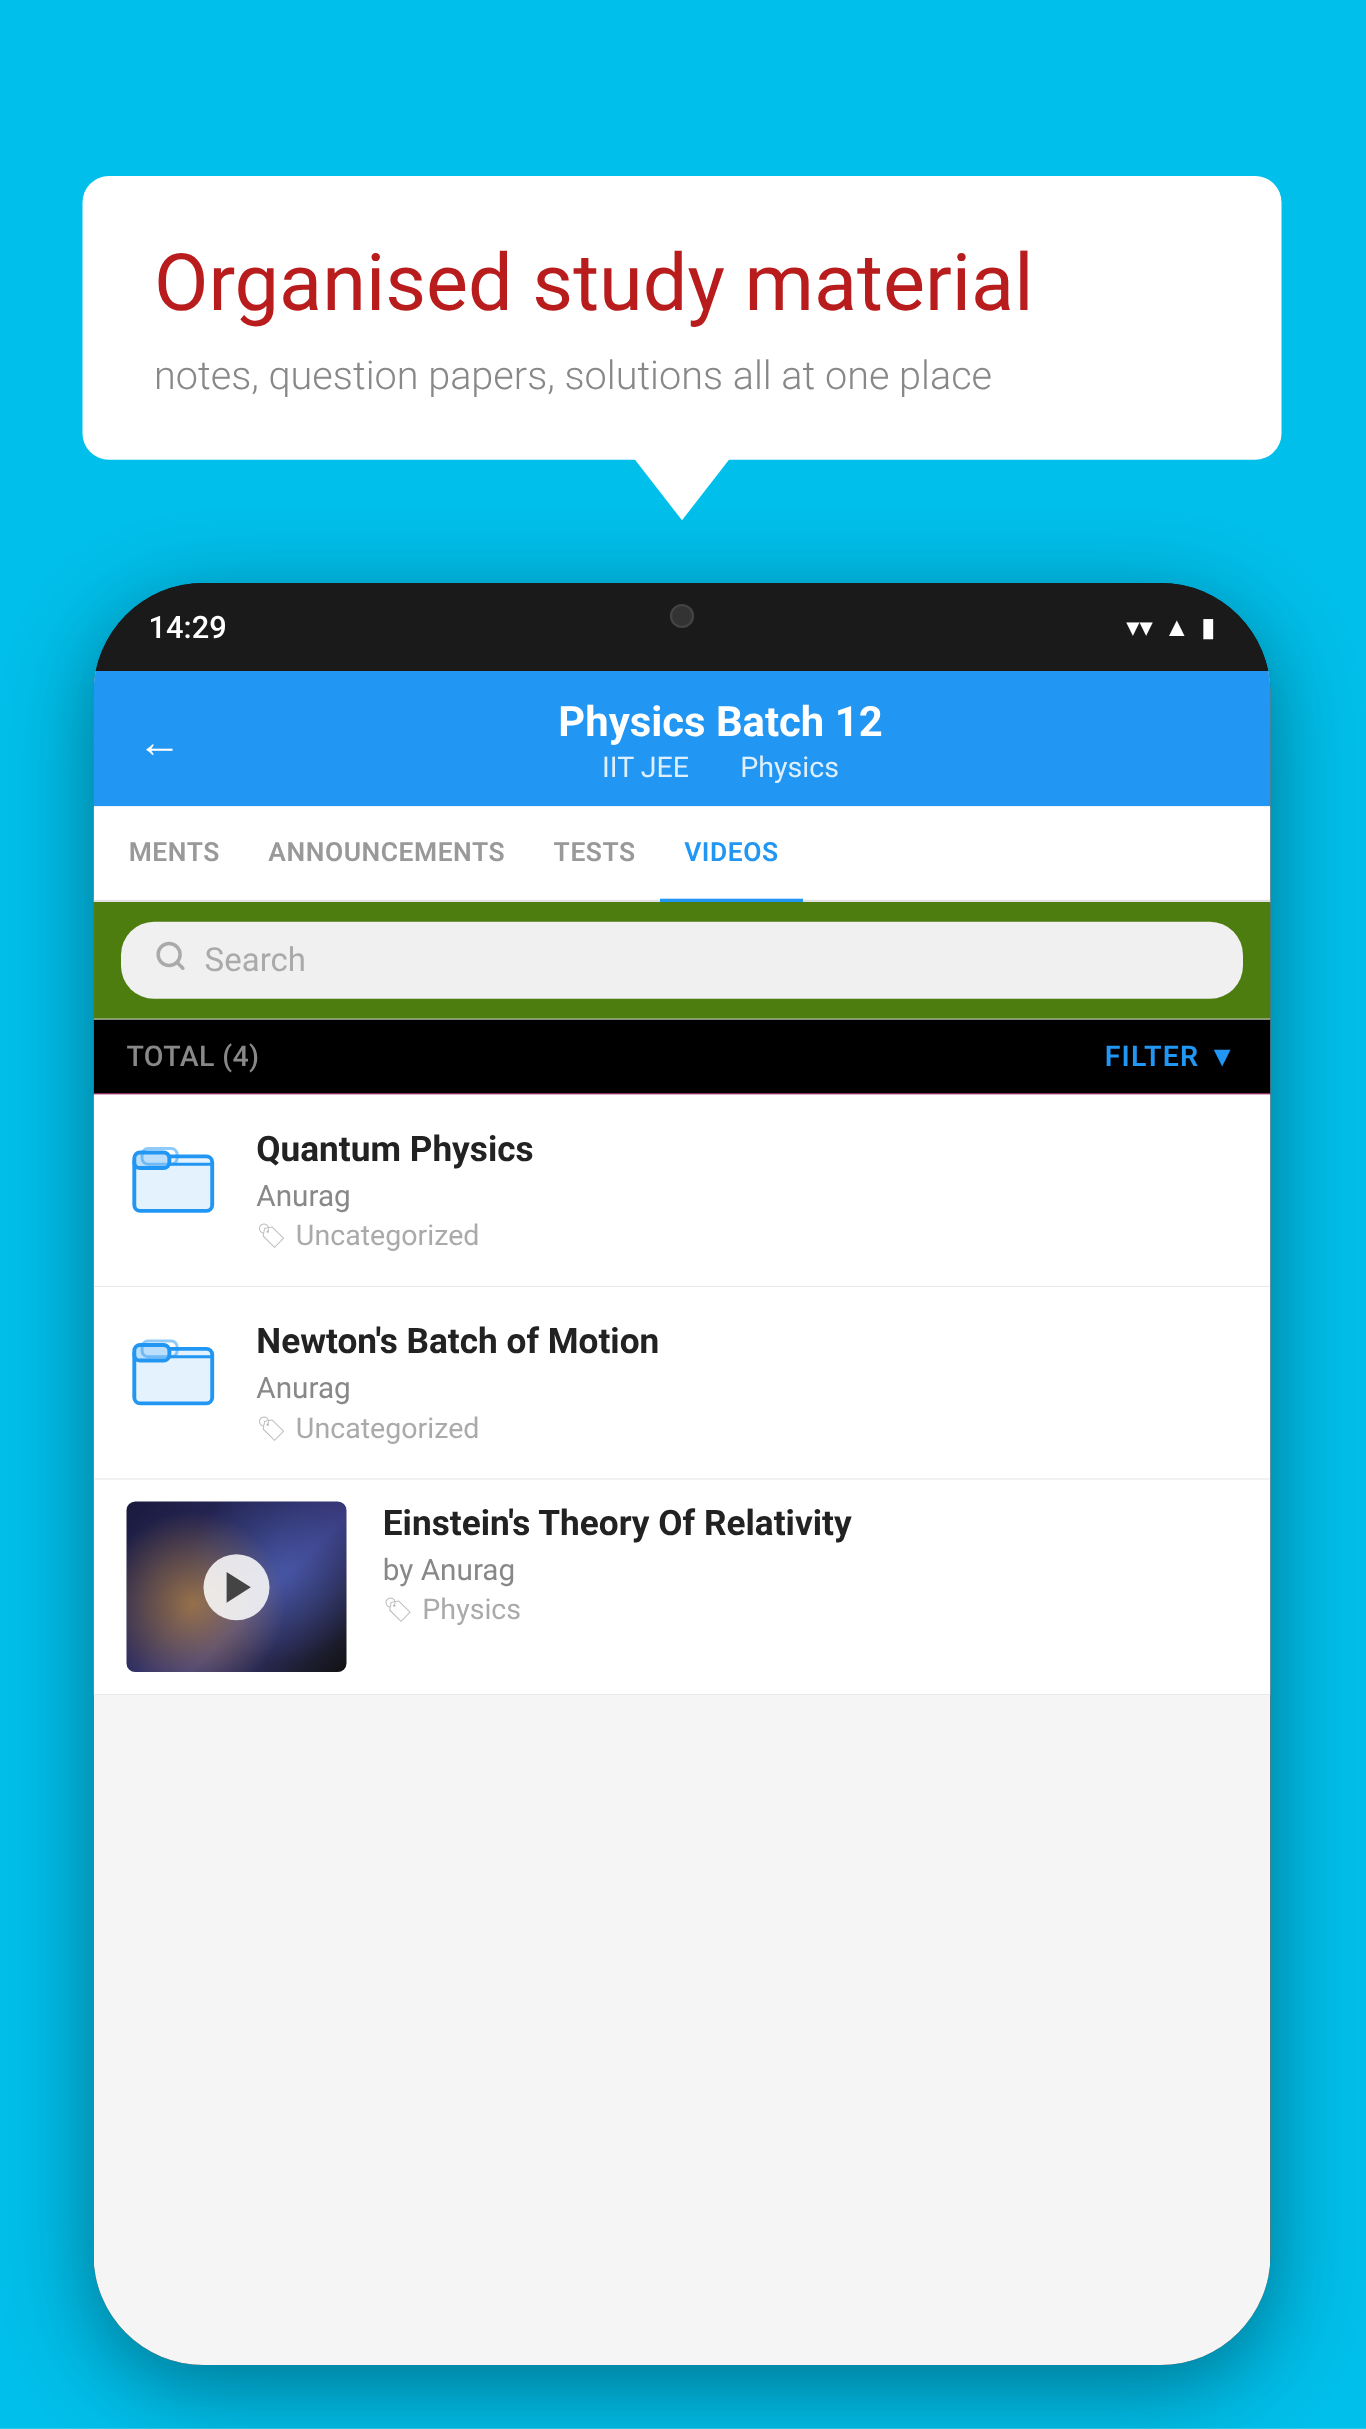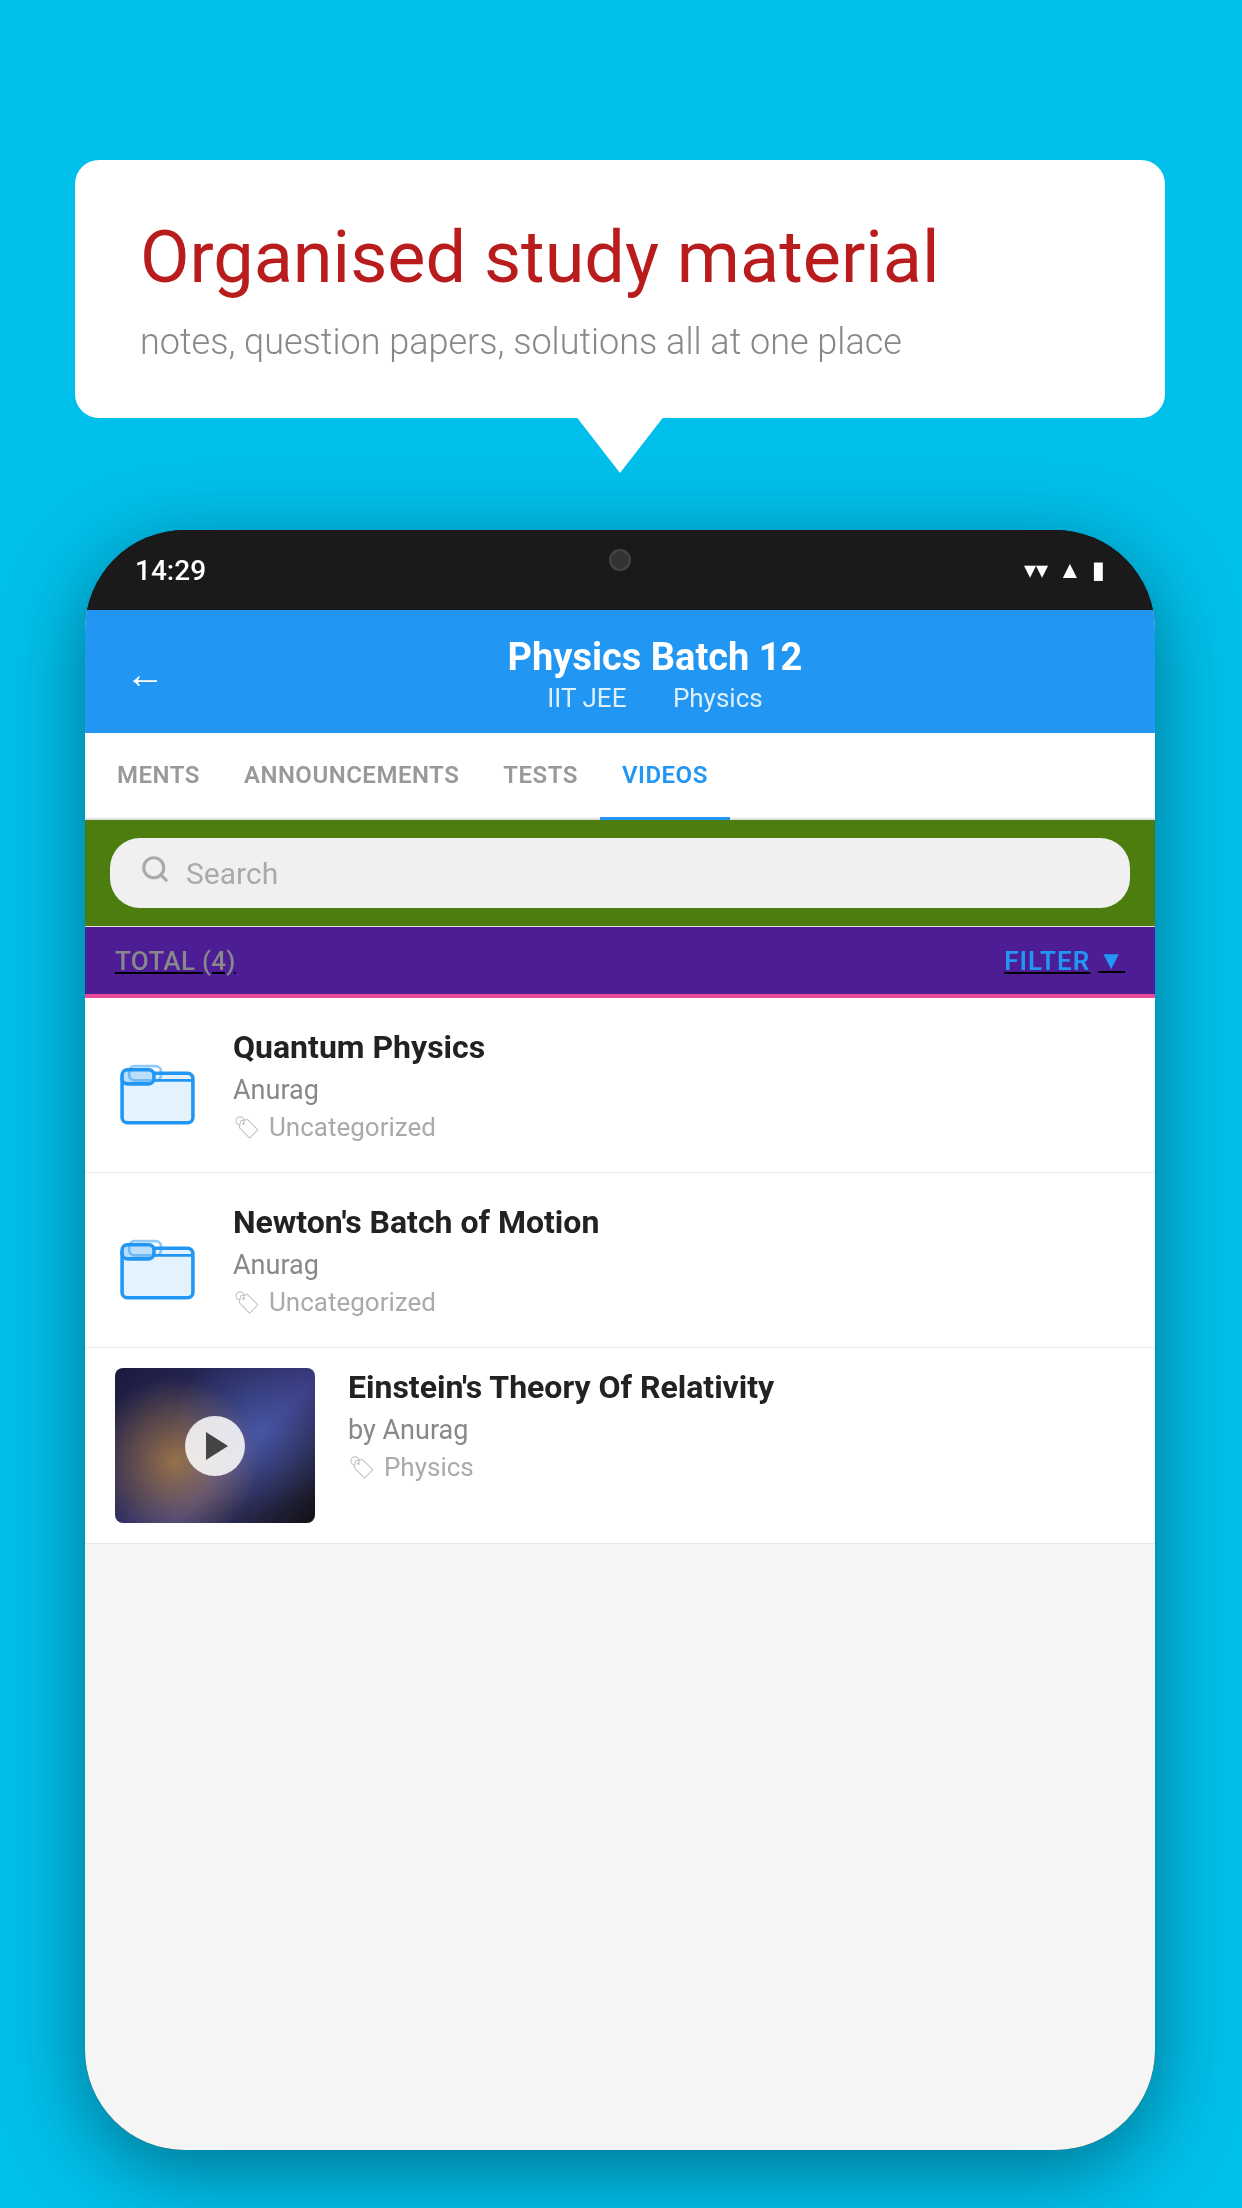--- a/index.html
+++ b/index.html
@@ -186,26 +186,26 @@
       color: #aaa;
       font-size: 32px;
     }
     .search-input-text {
       font-size: 30px;
       color: #aaa;
     }
 
     
     .filter-bar {
-      background: #4c1d95;
+      background: #000000;
       padding: 18px 30px;
       display: flex;
       justify-content: space-between;
       align-items: center;
-      border-bottom: 4px solid #ec4899;
+      border-bottom: 1px solid #ec4899;
       text-decoration: underline;
     }
     .total-label {
       font-size: 26px;
       color: #888;
       font-weight: 500;
       letter-spacing: 0.3px;
     }
     .filter-btn {
       display: flex;
@@ -222,21 +222,21 @@
       color: #2196F3;
     }
 
     
     .video-list {
       background: white;
       overflow: hidden;
     }
     .video-item {
       display: flex;
-      align-items: flex-end;
+      align-items: flex-start;
       padding: 30px 30px;
       border-bottom: 1px solid #e8e8e8;
       gap: 28px;
     }
     .video-item-icon {
       width: 90px;
       height: 90px;
       flex-shrink: 0;
       margin-top: 5px;
     }

